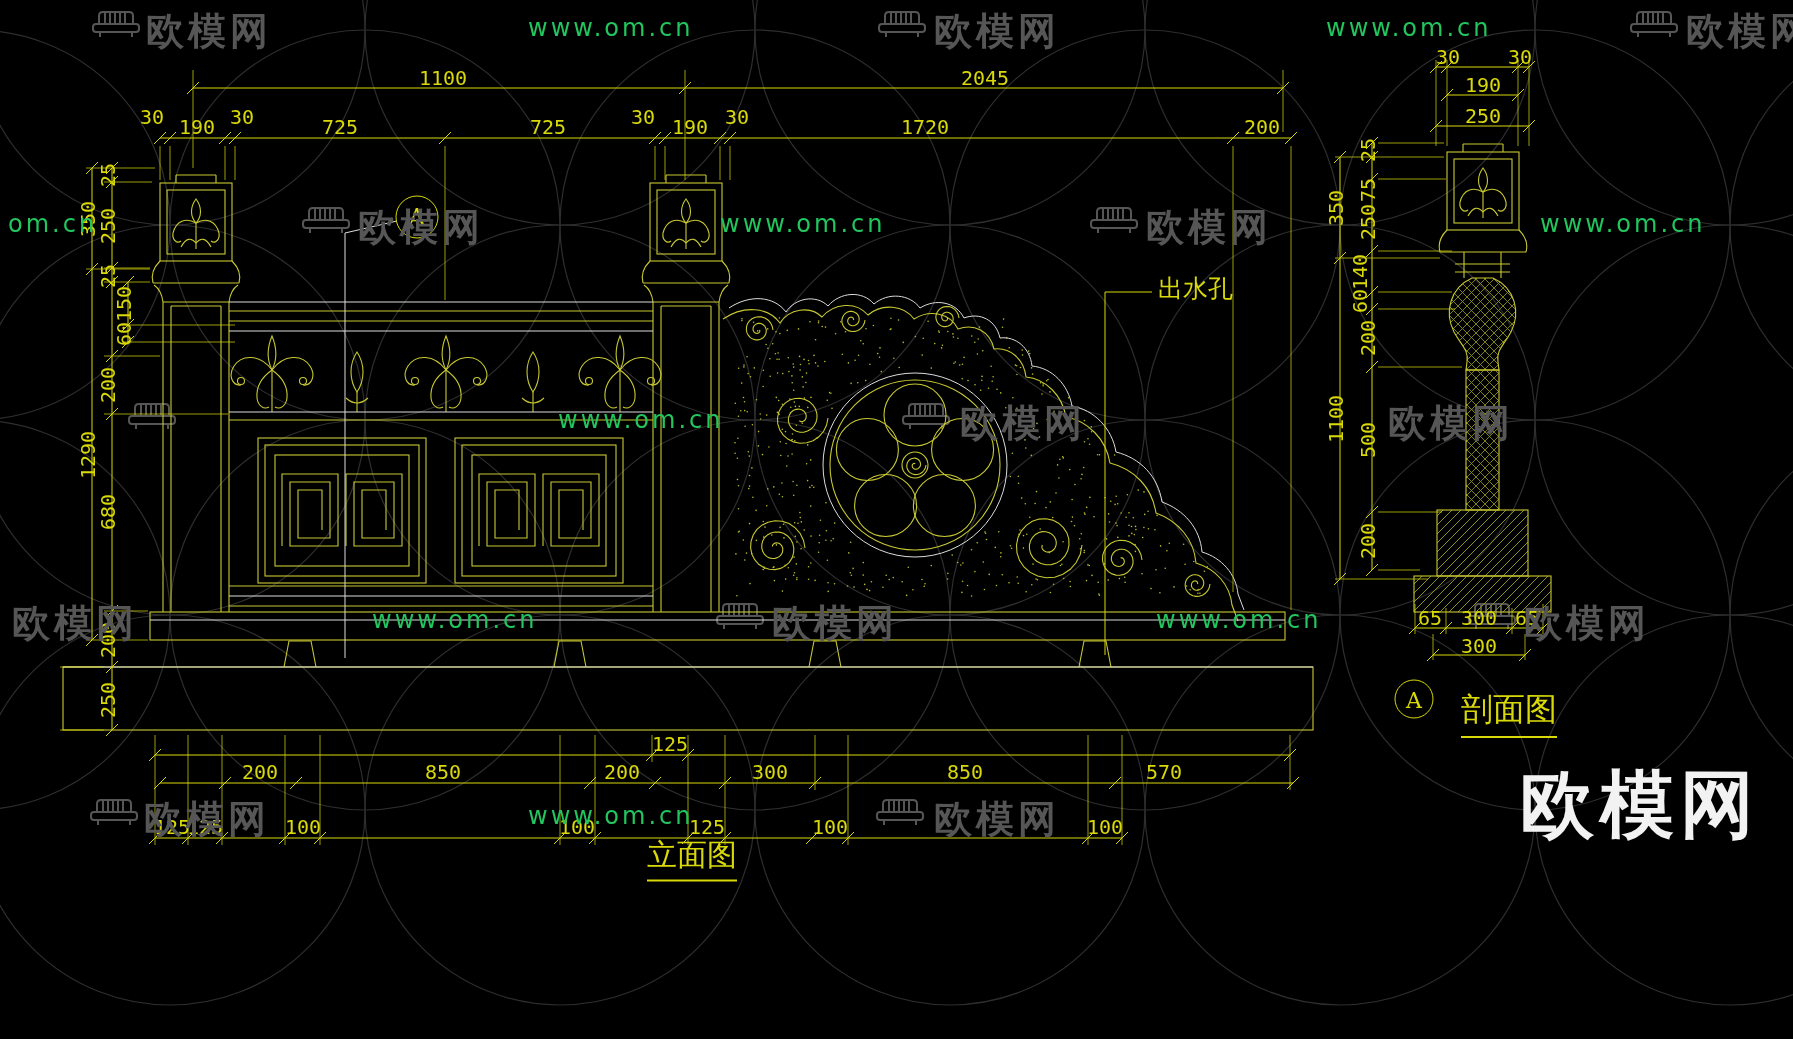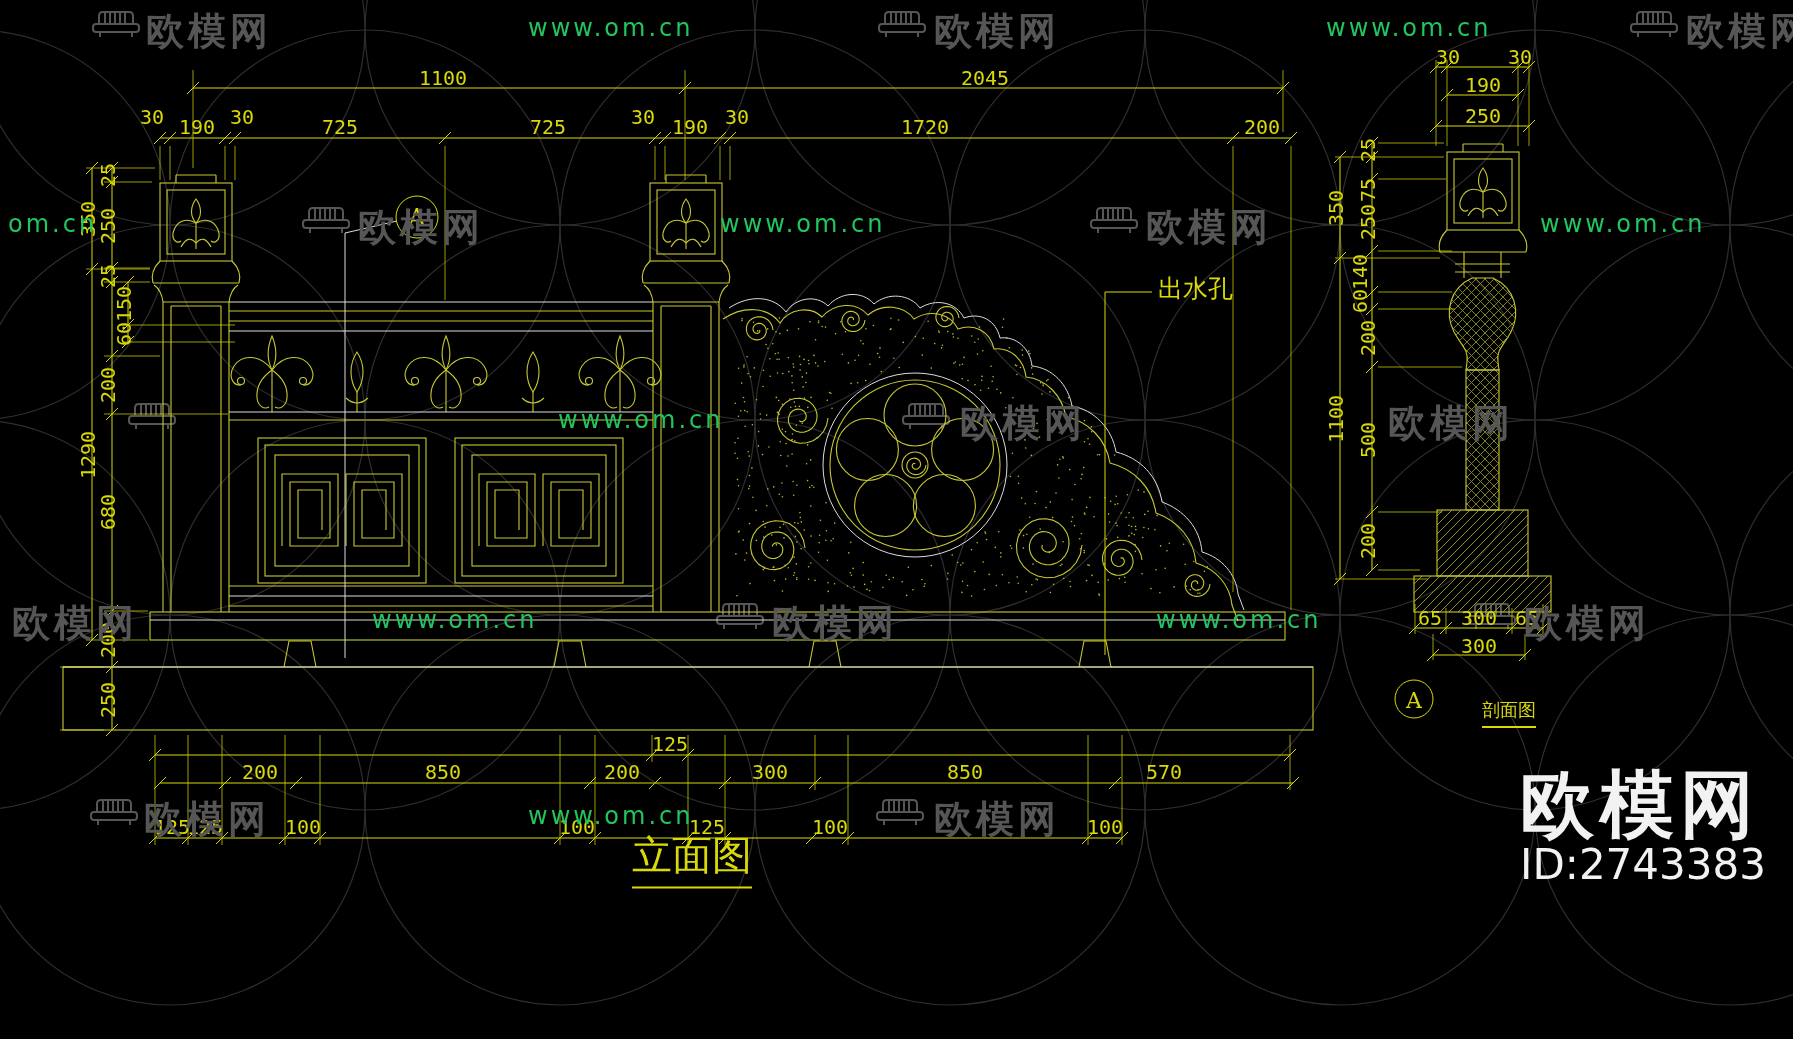--- a/index.html
+++ b/index.html
@@ -4,21 +4,21 @@
 <style>
   *{margin:0;padding:0;box-sizing:border-box}
   html,body{background:#000}
   .canvas{position:relative;width:1793px;height:1039px;background:#000;overflow:hidden;
           font-family:"DejaVu Sans",sans-serif}
   svg.cad{position:absolute;left:0;top:0}
   .dim,.dimv{position:absolute;color:#d9d909;font-size:20px;line-height:1;
           font-family:"DejaVu Sans Mono",monospace;white-space:nowrap;
           transform:translate(-50%,-50%)}
   .dimv{transform:translate(-50%,-50%) rotate(-90deg)}
-  .title{position:absolute;color:#d9d909;font-size:40px;white-space:nowrap;
+  .title{position:absolute;color:#d9d909;font-size:30px;white-space:nowrap;
           transform:translate(-50%,-50%);padding-bottom:4px;border-bottom:2px solid #d9d909;
           font-family:"DejaVu Sans",sans-serif}
   .mk{position:absolute;color:#d9d909;font-size:24px;font-family:"DejaVu Serif",serif;
           transform:translate(-50%,-50%)}
   .callout{position:absolute;color:#d9d909;font-size:25px;white-space:nowrap}
   .wmb{position:absolute;color:#565656;font-size:38px;font-weight:bold;letter-spacing:4px;white-space:nowrap}
   .wmu{position:absolute;color:#22c55e;font-size:24px;letter-spacing:3px;white-space:nowrap}
   .ftb{position:absolute;color:#f2f2f2;font-size:74px;font-weight:bold;letter-spacing:6px;white-space:nowrap}
   .fti{position:absolute;color:#f2f2f2;font-size:42px;white-space:nowrap}
 </style>
@@ -920,21 +920,21 @@
 
 <span class="dim" style="left:172px;top:827px">125</span>
 <span class="dim" style="left:205px;top:827px">125</span>
 <span class="dim" style="left:303px;top:827px">100</span>
 <span class="dim" style="left:577px;top:827px">100</span>
 <span class="dim" style="left:707px;top:827px">125</span>
 <span class="dim" style="left:830px;top:827px">100</span>
 <span class="dim" style="left:1105px;top:827px">100</span>
 
 <span class="title" style="left:692px;top:858px">立面图</span>
-<span class="title" style="left:1509px;top:713px;font-size:18px">剖面图</span>
+<span class="title" style="left:1509px;top:713px;font-size:32px">剖面图</span>
 <span class="mk" style="left:417px;top:218px">A</span>
 <span class="mk" style="left:1414px;top:700px;font-size:22px">A</span>
 <span class="callout" style="left:1158px;top:272px">出水孔</span>
 
 <span class="wmb" style="left:146px;top:6px">欧模网</span>
 <span class="wmu" style="left:528px;top:14px">www.om.cn</span>
 <span class="wmb" style="left:934px;top:6px">欧模网</span>
 <span class="wmu" style="left:1326px;top:14px">www.om.cn</span>
 <span class="wmb" style="left:1686px;top:6px">欧模网</span>
 
@@ -952,15 +952,14 @@
 <span class="wmu" style="left:372px;top:606px">www.om.cn</span>
 <span class="wmb" style="left:772px;top:598px">欧模网</span>
 <span class="wmu" style="left:1156px;top:606px">www.om.cn</span>
 <span class="wmb" style="left:1524px;top:598px">欧模网</span>
 
 <span class="wmb" style="left:144px;top:794px">欧模网</span>
 <span class="wmu" style="left:528px;top:802px">www.om.cn</span>
 <span class="wmb" style="left:934px;top:794px">欧模网</span>
 
 <span class="ftb" style="left:1520px;top:756px">欧模网</span>
-<span class="fti" style="left:1520px;top:840px">ID:2743383</span>
 
 </div>
 
 </body></html>

